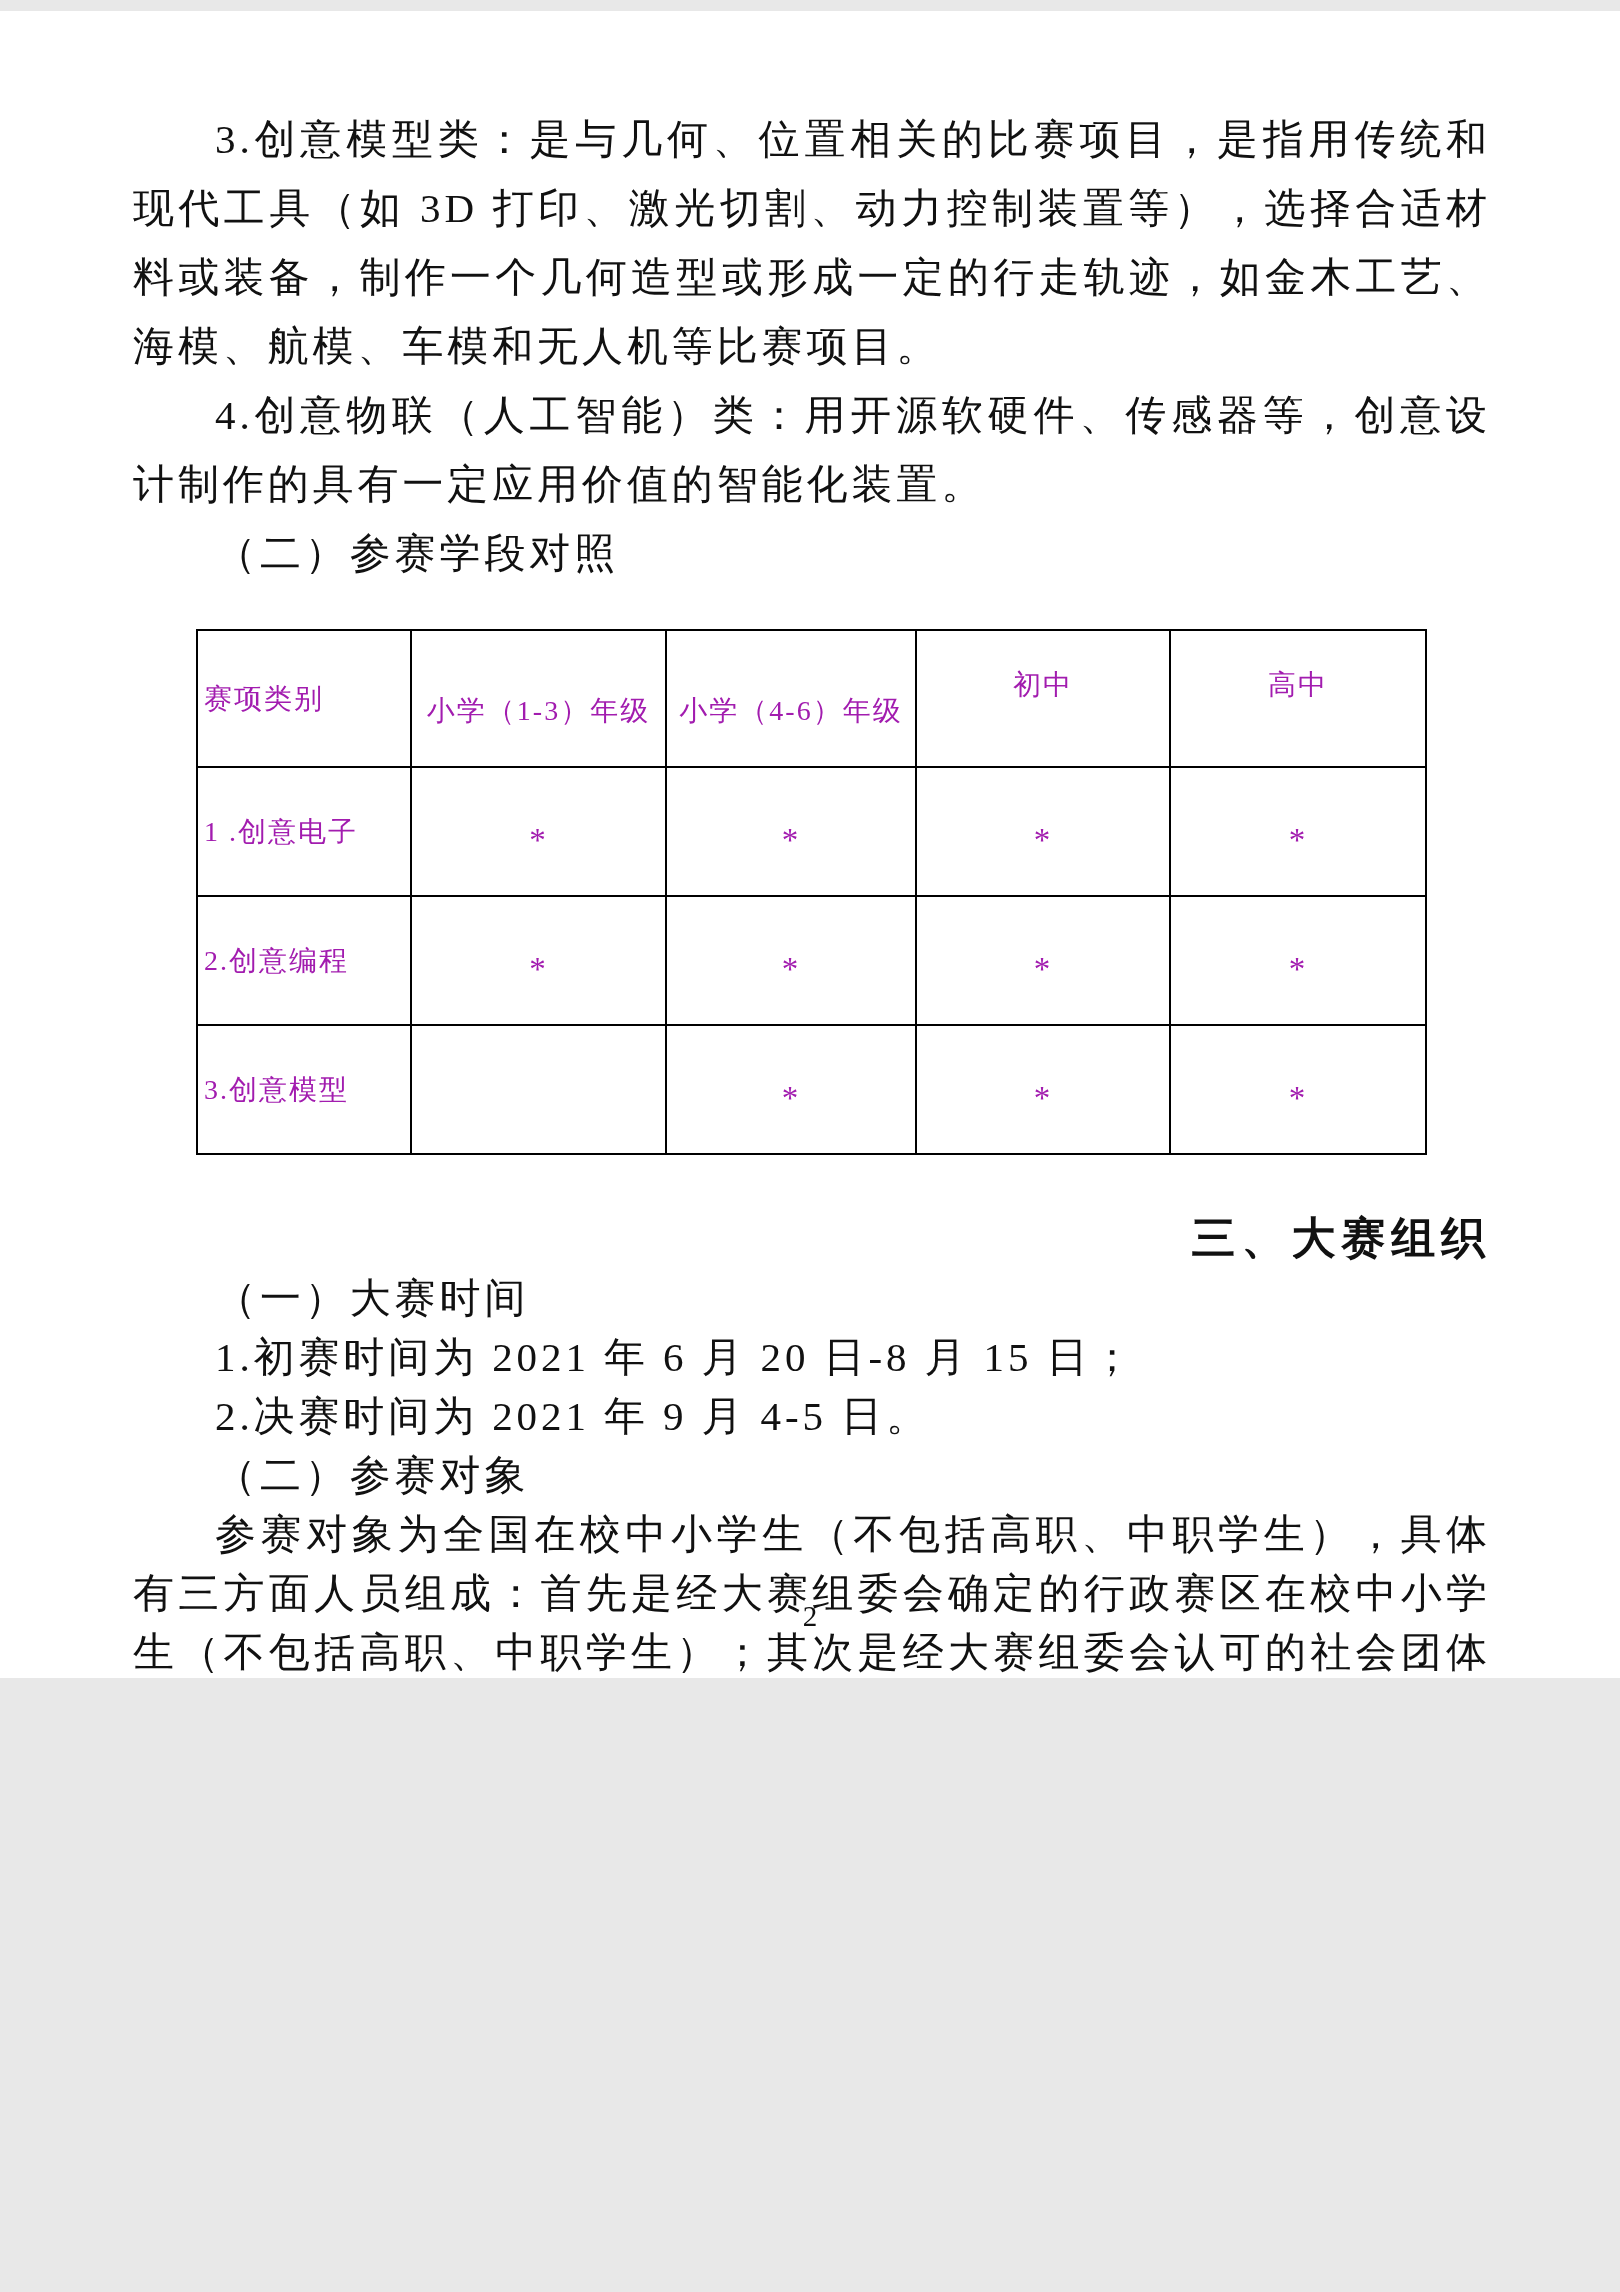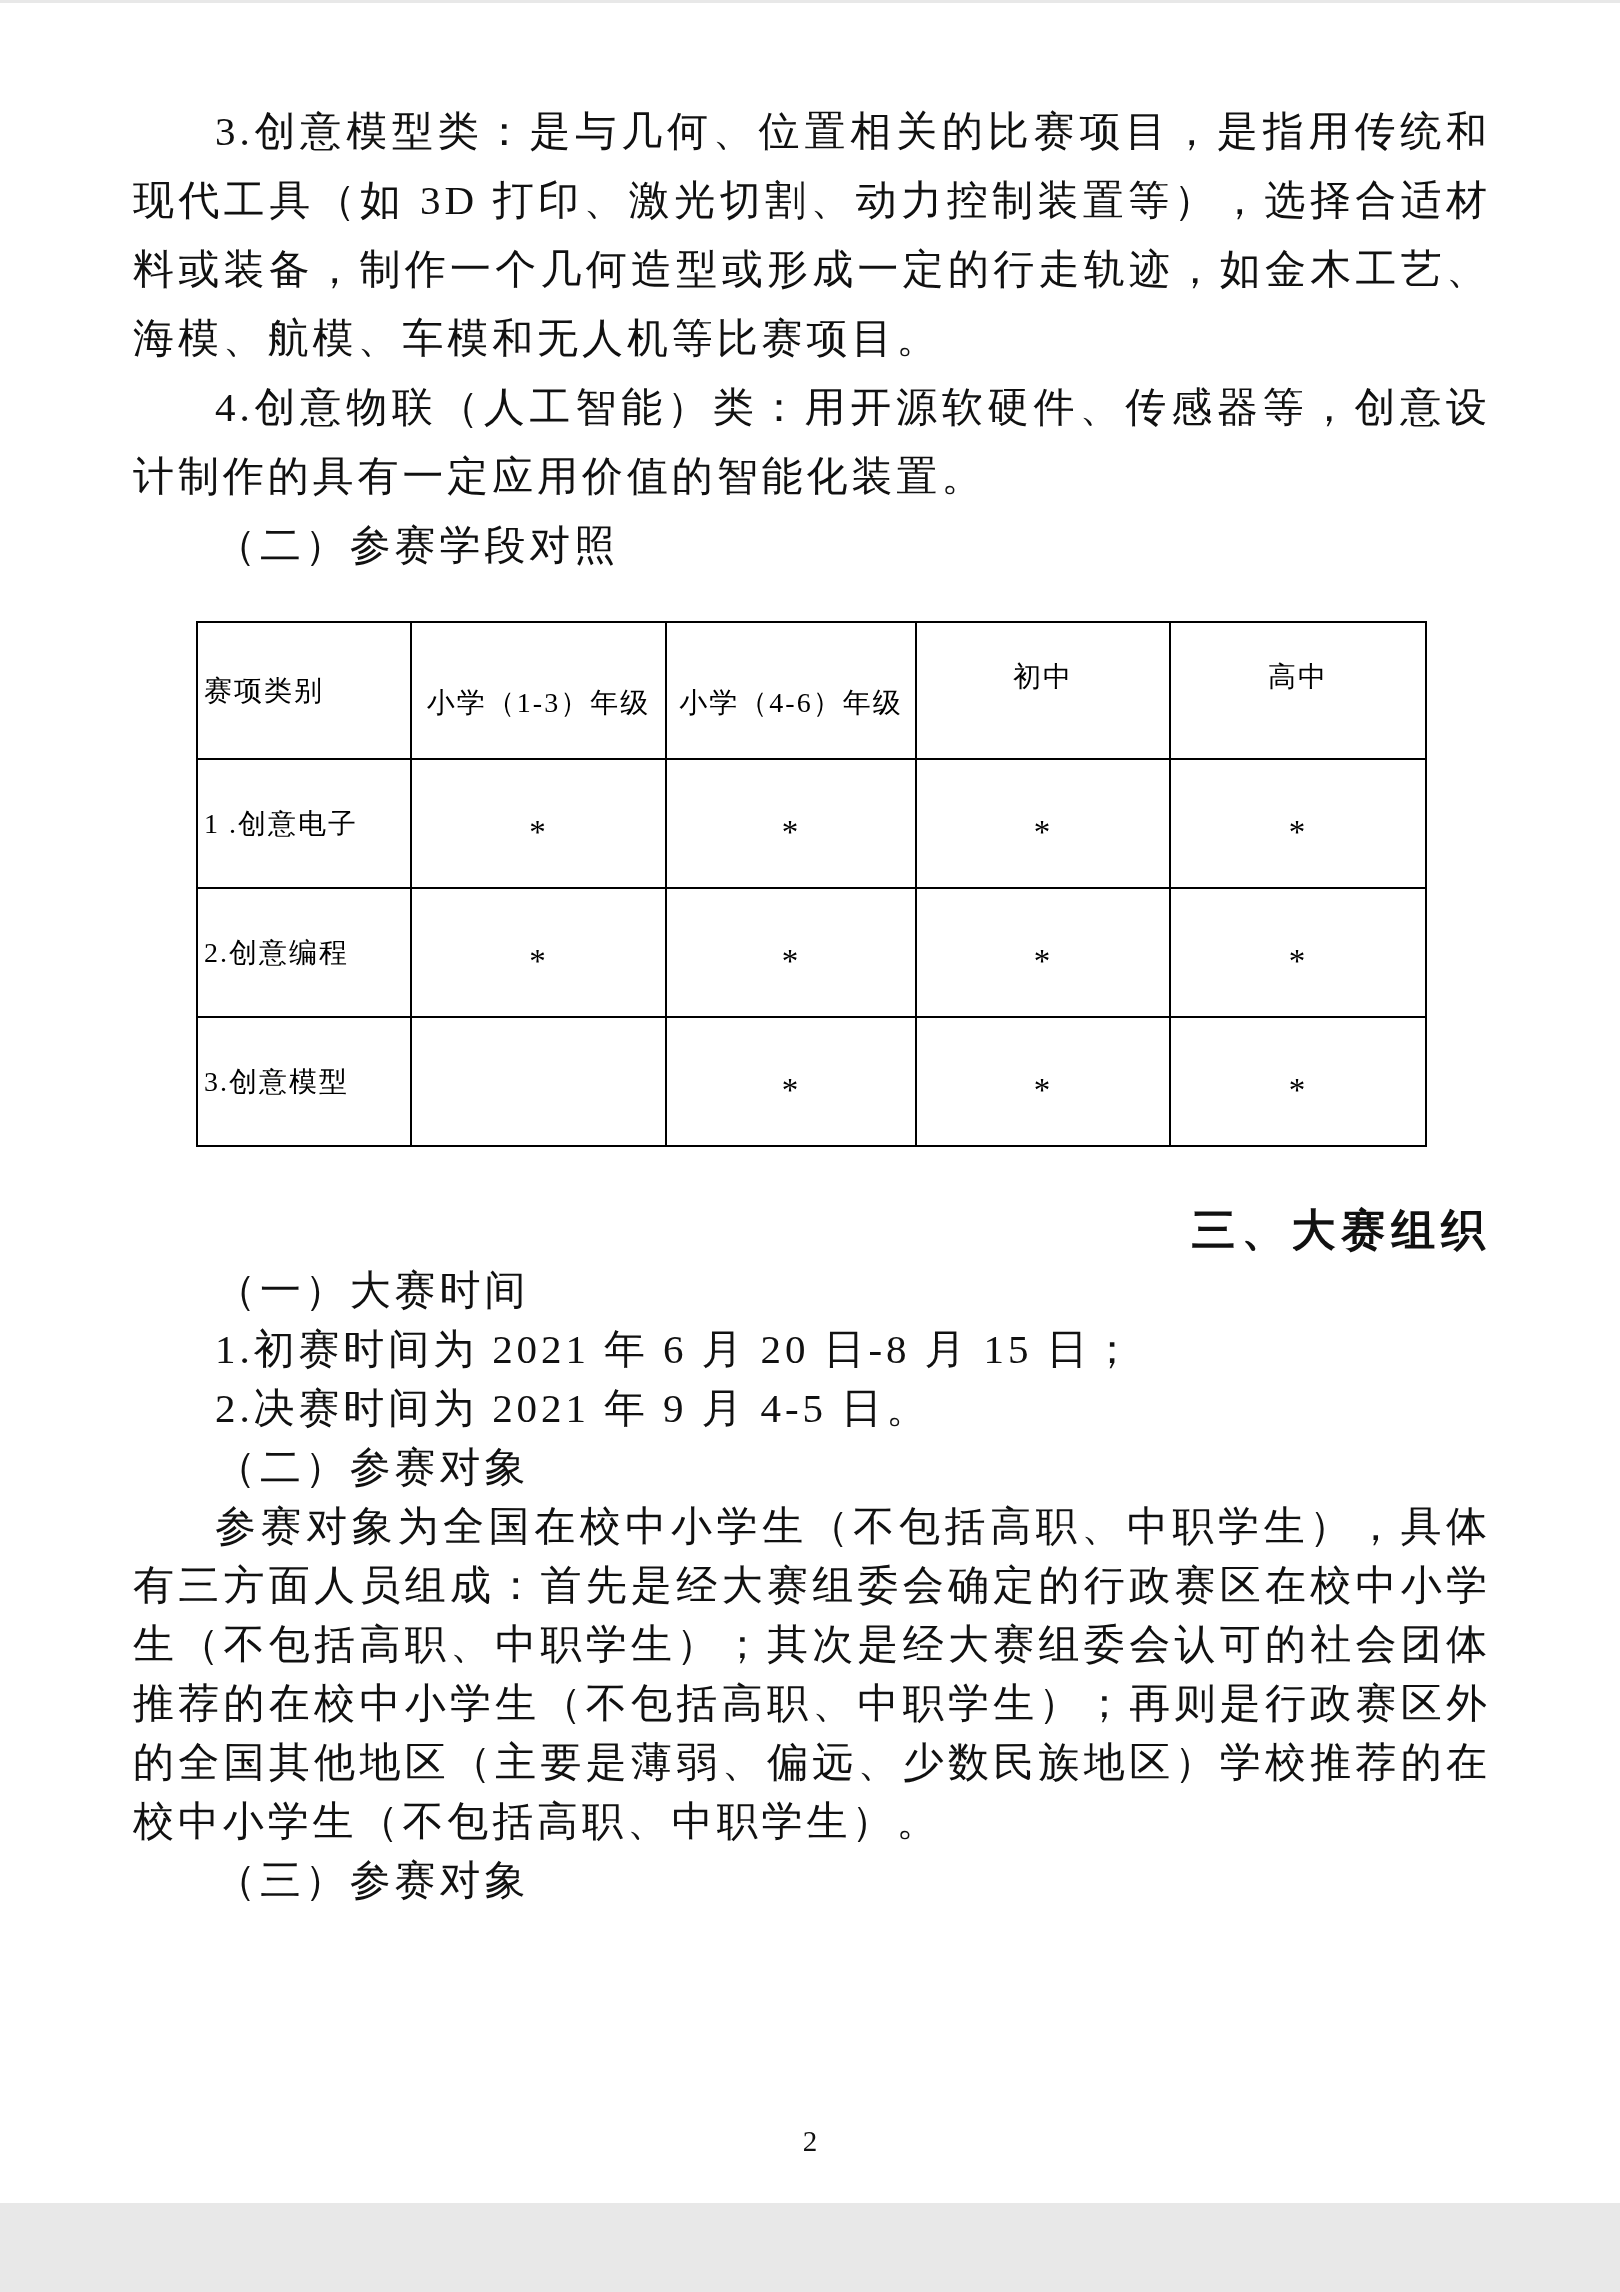--- a/index.html
+++ b/index.html
@@ -3,22 +3,22 @@
 <meta charset="utf-8">
 <style>
   html, body {
     margin: 0;
     padding: 0;
     background: #e8e8e8;
   }
   .page {
     position: relative;
     width: 1620px;
-    height: 2200px;
-    margin: 3px auto;
+    height: 1667px;
+    margin: 11px auto;
     background: #ffffff;
     color: #111111;
     font-family: "Liberation Serif", "DejaVu Serif", serif;
     overflow: hidden;
   }
   .content {
     position: absolute;
     left: 133px;
     top: 94px;
     width: 1358px;
@@ -41,21 +41,21 @@
     text-indent: 82px;
   }
   
   table.grade-table {
     border-collapse: collapse;
     table-layout: fixed;
     width: 1228px;
     margin: 41px 0 0 63px;
     font-size: 28px;
     letter-spacing: 2px;
-    color: #000000;
+    color: #a21caf;
   }
   table.grade-table td {
     border: 2.9px solid #000000;
     vertical-align: middle;
     overflow: hidden;
   }
   tr.r-head  { height: 137px; }
   tr.r-body  { height: 129px; }
   tr.r-last  { height: 176px; }
   td.c-label {

